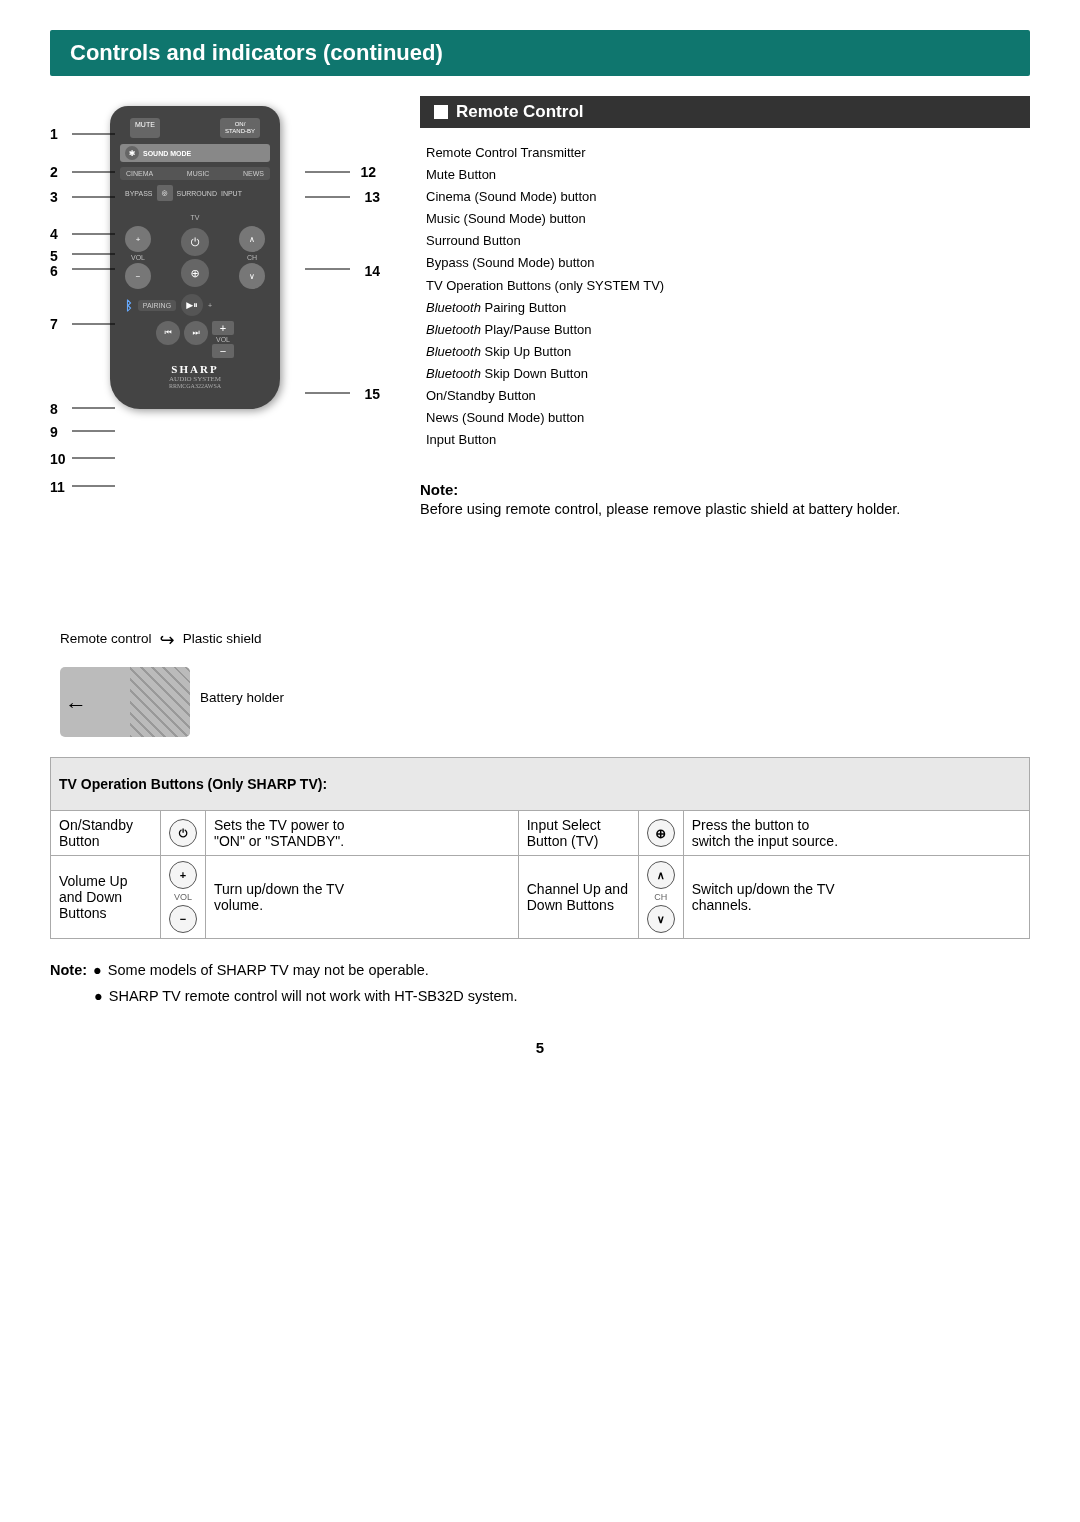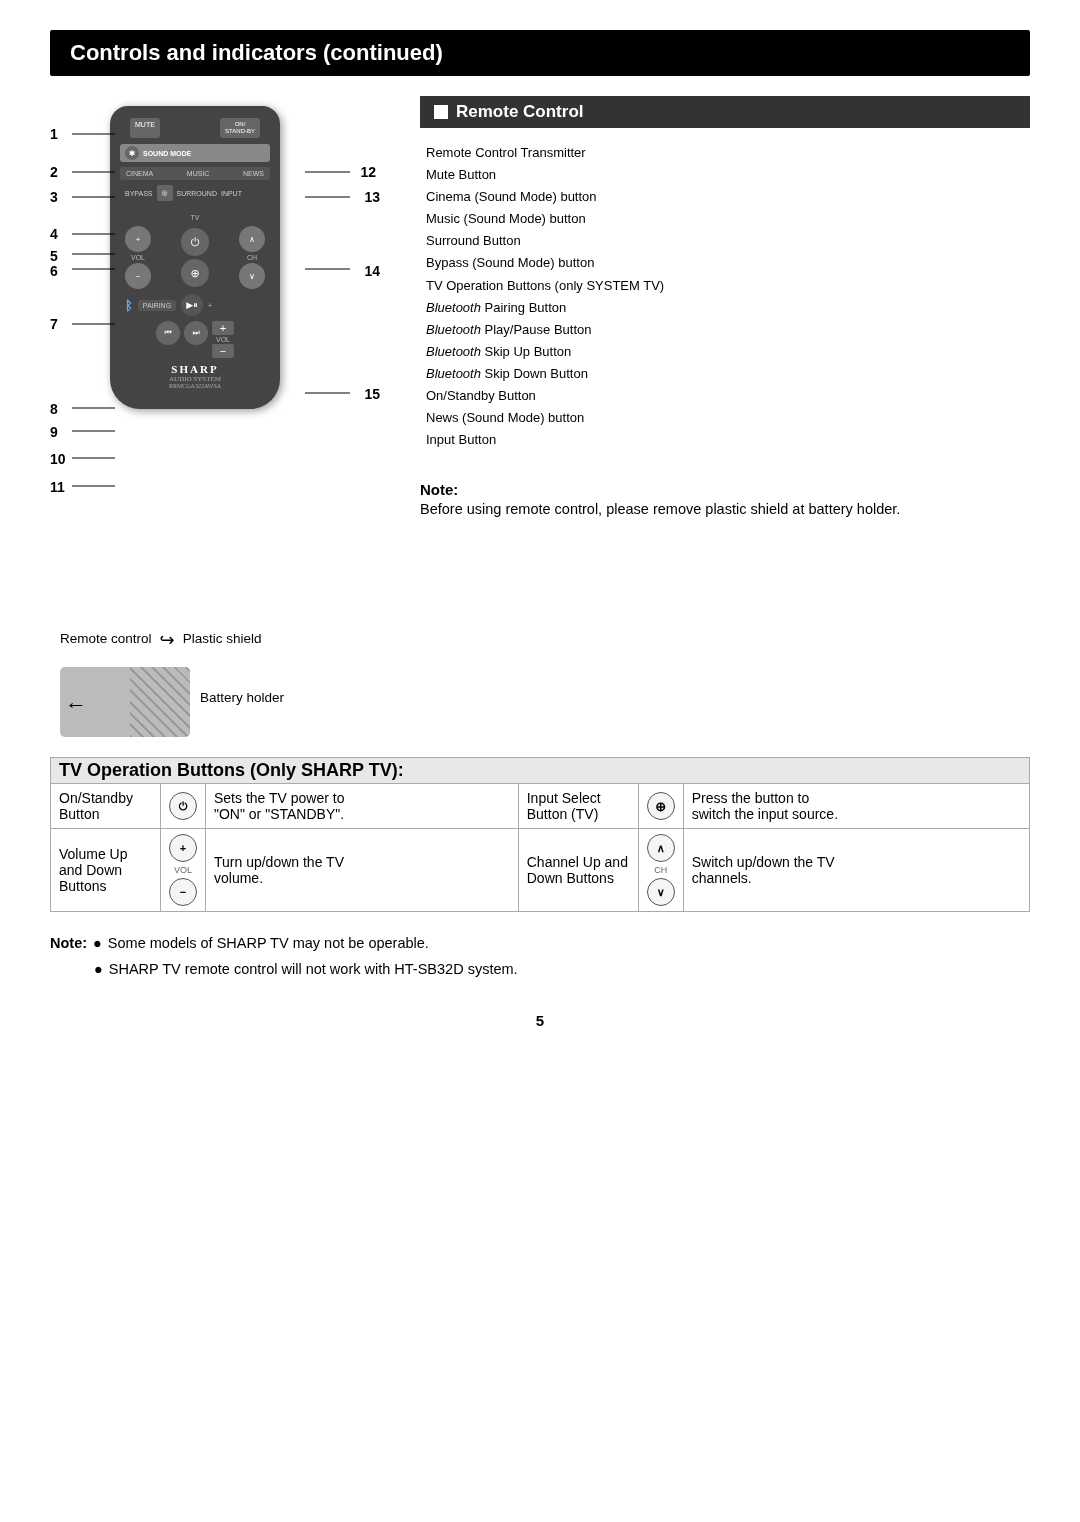--- a/index.html
+++ b/index.html
@@ -12,21 +12,21 @@
       color: #000;
     }
     .page {
       width: 1080px;
       min-height: 1522px;
       padding: 30px 50px 40px 50px;
       position: relative;
     }
     
     .page-header {
-      background: #000000;
+      background: #0f766e;
       color: #fff;
       font-size: 22px;
       font-weight: bold;
       padding: 10px 20px;
       margin-bottom: 20px;
       border-radius: 2px;
     }
     
     .main-content {
       display: flex;
@@ -494,21 +494,21 @@
         <p><strong>Note:</strong></p>
         <p class="note-text">Before using remote control, please remove plastic shield at battery holder.</p>
       </div>
 
     </div>
   </div>
 
   <table class="tv-table">
     <tbody>
         <tr>
-      <td colspan="6" style="font-weight:bold; background:#e8e8e8; padding:2px 8px; font-size:18px;">
+      <td colspan="6" style="font-weight:bold; background:#e8e8e8; padding:18px 8px; font-size:14px;">
         <span>TV Operation Buttons (Only SHARP TV):</span>
       </td>
     </tr>
     <tr>
       <td style="width:110px; vertical-align:top; white-space:pre-line; padding:6px 8px;">On/Standby<br>Button</td>
       <td style="width:40px; text-align:center;">
         <div class="btn-icon">⏻</div>
       </td>
       <td style="white-space:pre-line; padding:6px 8px;">Sets the TV power to<br>"ON" or "STANDBY".</td>
       <td style="width:120px; vertical-align:top; white-space:pre-line; padding:6px 8px;">Input Select<br>Button (TV)</td>

